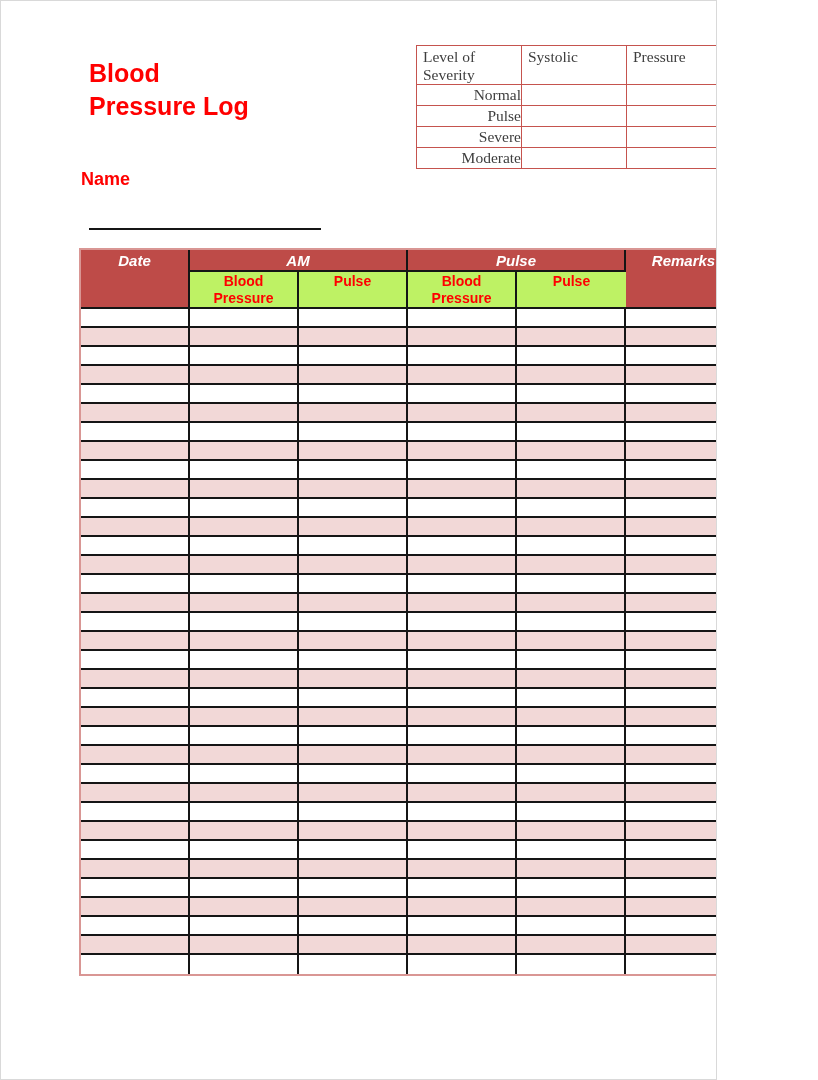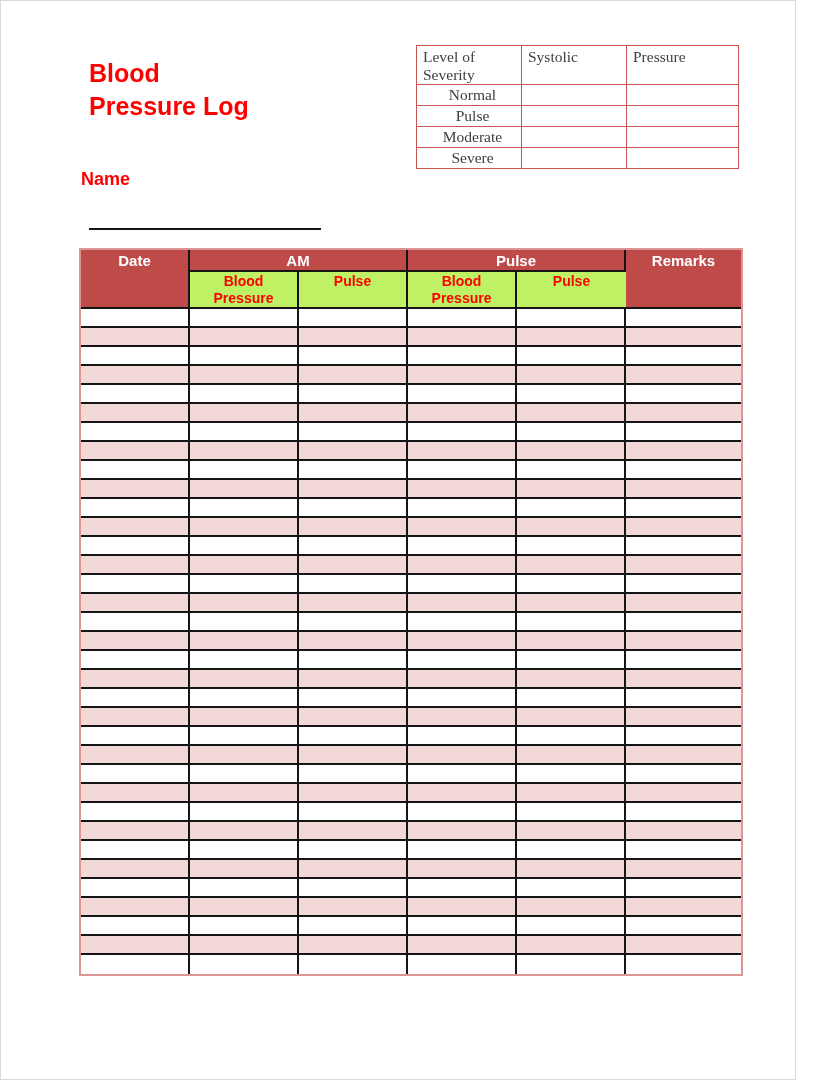--- a/index.html
+++ b/index.html
@@ -1,18 +1,18 @@
 <!DOCTYPE html>
 <html><head>
 <meta charset="utf-8">
 <style>
   html,body{margin:0;padding:0;background:#fff;}
   .page{
     position:relative;
-    width:796px;height:1080px;
+    width:717px;height:1080px;
     background:#ffffff;
     border:1px solid #d9d9d9;
     box-sizing:border-box;
     font-family:"Liberation Sans",sans-serif;
     overflow:hidden;
   }
 
   
   .doc-title{
     position:absolute;left:88px;top:56px;
@@ -39,42 +39,42 @@
   .severity th,.severity td{
     border:1px solid #c5534e;
     padding:0;box-sizing:border-box;
   }
   .severity thead th{
     height:38px;vertical-align:top;padding-top:2px;
     font-weight:normal;text-align:left;line-height:18px;
     padding-left:6px;padding-right:6px;
   }
   .severity tbody td{height:21px;}
-  .severity td.level{padding-left:7px;text-align:center;border-radius:7px;}
+  .severity td.level{padding-left:7px;text-align:right;border-radius:7px;}
 
   
   .logtbl{
     position:absolute;left:78px;top:247px;
     width:664px;
     border-collapse:separate;border-spacing:0;table-layout:fixed;
     border:2px solid #d99694;
     box-sizing:border-box;
   }
   .logtbl th,.logtbl td{
     padding:0;box-sizing:border-box;
     border-right:2px solid #151515;
     border-bottom:2px solid #151515;
   }
   .logtbl th:last-child,.logtbl td:last-child{border-right:0;margin-left:35px;}
   .logtbl tbody tr:last-child td{border-bottom:0;}
   .logtbl thead th.grp{
     background:#be4b48;color:#ffffff;
     font-size:15px;font-weight:bold;
     vertical-align:top;text-align:center;
-    height:19px;line-height:19px;padding-top:1px;
+    height:19px;line-height:19px;padding-top:1px;font-style:italic;
   }
   .logtbl thead tr.sub th{
     background:#bef264;color:#ff0000;
     font-size:14px;font-weight:bold;
     vertical-align:top;text-align:center;
     height:35px;line-height:17px;padding-top:1px;
   }
   .logtbl thead tr.sub th .wrap{max-width:78px;margin:0 auto;}
   .logtbl tbody td{height:19px;background:#ffffff;}
   .logtbl tbody tr.alt td{background:#f2d8d7;}
@@ -107,26 +107,26 @@
         <td class="level">Normal</td>
         <td></td>
         <td></td>
       </tr>
       <tr>
         <td class="level">Pulse</td>
         <td></td>
         <td></td>
       </tr>
       <tr>
+        <td class="level">Severe</td>
+        <td></td>
+        <td></td>
+      </tr>
+      <tr>
         <td class="level">Moderate</td>
-        <td></td>
-        <td></td>
-      </tr>
-      <tr>
-        <td class="level">Severe</td>
         <td></td>
         <td></td>
       </tr>
     </tbody>
   </table>
 
   <div class="name-label">Name</div>
   <div class="name-line"></div>
 
   <table class="logtbl">

